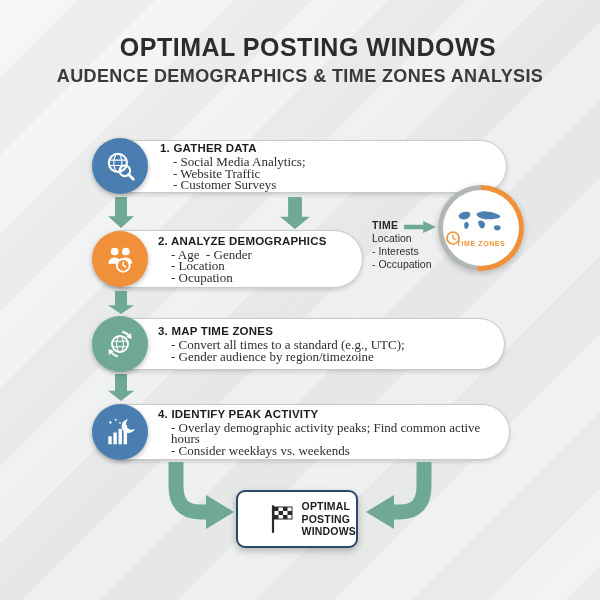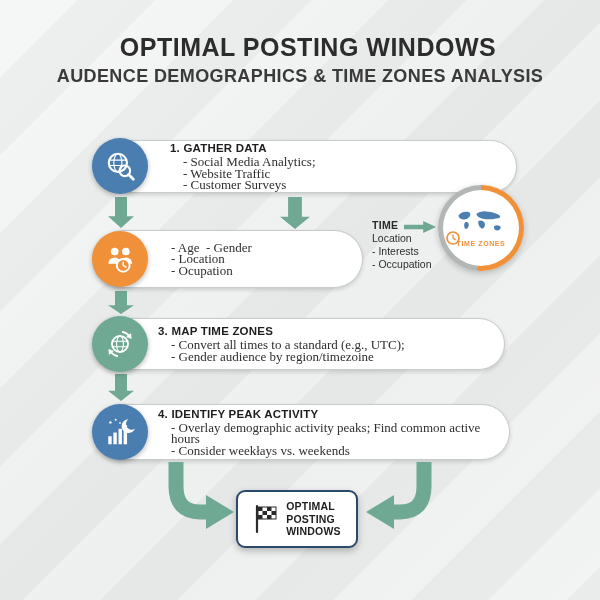--- a/index.html
+++ b/index.html
@@ -47,51 +47,52 @@
   .tz-inner{ position:absolute; inset:5px; background:#fff; border-radius:50%;
              display:flex; flex-direction:column; align-items:center; justify-content:center; }
   .tz-label{ font-size:7px; font-weight:700; color:#f0913a; letter-spacing:.6px; margin-top:1px; }
   .tz-clock{ position:absolute; left:2px; top:40px; }
 
   .curve-arrow { position:absolute; }
 
   .result-box { position:absolute; left:236px; top:490px; width:122px; height:58px;
                 background:#fff; border:2px solid #2b4a6b; border-radius:9px;
                 box-shadow:0 3px 7px rgba(0,0,0,.25); z-index:4;
-                display:flex; align-items:center; justify-content:center; gap:7px; }
+                display:flex; align-items:center; justify-content:flex-end; gap:7px; }
   .result-text p { font-size:10.5px; font-weight:800; color:#1d1d1d; line-height:12.5px; letter-spacing:.2px; }
 </style>
 </head>
 <body>
 
 <div class="canvas">
 
   <div class="title">OPTIMAL POSTING WINDOWS</div>
   <div class="subtitle">AUDENCE DEMOGRAPHICS &amp; TIME ZONES ANALYSIS</div>
 
-  <div class="pill" style="left:107px; top:140px; width:410px; height:53px;">
+  <div class="pill" style="left:97px; top:140px; width:410px; height:53px;">
     <h3>1. GATHER DATA</h3>
     <p>- Social Media Analytics;</p>
     <p>- Website Traffic</p>
     <p>- Customer Surveys</p>
   </div>
   <div class="icon-circle c-blue" style="left:92px; top:138px;">
     <svg width="32" height="32" viewBox="0 0 30 30">
       <circle cx="13" cy="12" r="8.5" fill="none" stroke="#fff" stroke-width="2"></circle>
       <ellipse cx="13" cy="12" rx="3.8" ry="8.5" fill="none" stroke="#fff" stroke-width="1.1"></ellipse>
       <path d="M5 9.5 h16 M5 14.5 h16" stroke="#fff" stroke-width="1.1" fill="none"></path>
       <circle cx="19.5" cy="19.5" r="5" fill="none" stroke="#fff" stroke-width="2"></circle>
       <line x1="23" y1="23" x2="27.5" y2="27.5" stroke="#fff" stroke-width="2.6" stroke-linecap="round"></line>
     </svg>
   </div>
 
   <div class="arrow-down" style="left:108px; top:197px; width:26px; height:31px;"></div>
   <div class="arrow-down" style="left:280px; top:197px; width:30px; height:32px;"></div>
 
   <div class="pill" style="left:95px; top:230px; width:268px; height:58px;">
+    <h3>2. ANALYZE DEMOGRAPHICS</h3>
     <p>- Age&nbsp;&nbsp;- Gender</p>
     <p>- Location</p>
     <p>- Ocupation</p>
   </div>
   <div class="icon-circle c-orange" style="left:92px; top:231px;">
     <svg width="32" height="32" viewBox="0 0 30 30">
       <circle cx="10" cy="8" r="3.6" fill="#fff"></circle>
       <path d="M4 19.5 a6 6 0 0 1 12 0 z" fill="#fff"></path>
       <circle cx="20.5" cy="8" r="3.6" fill="#fff"></circle>
       <path d="M14.5 19.5 a6 6 0 0 1 12 0 z" fill="#fff"></path>

